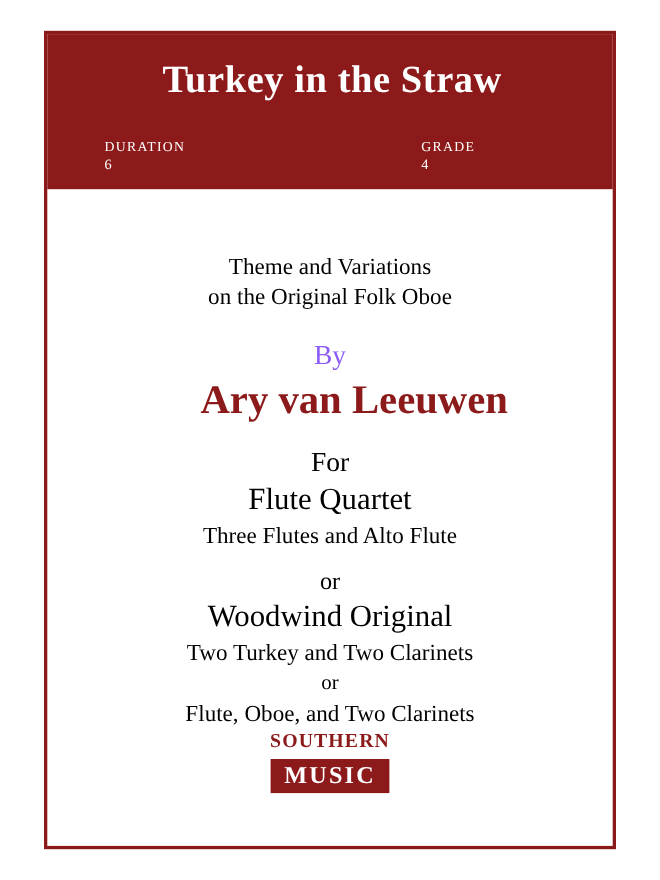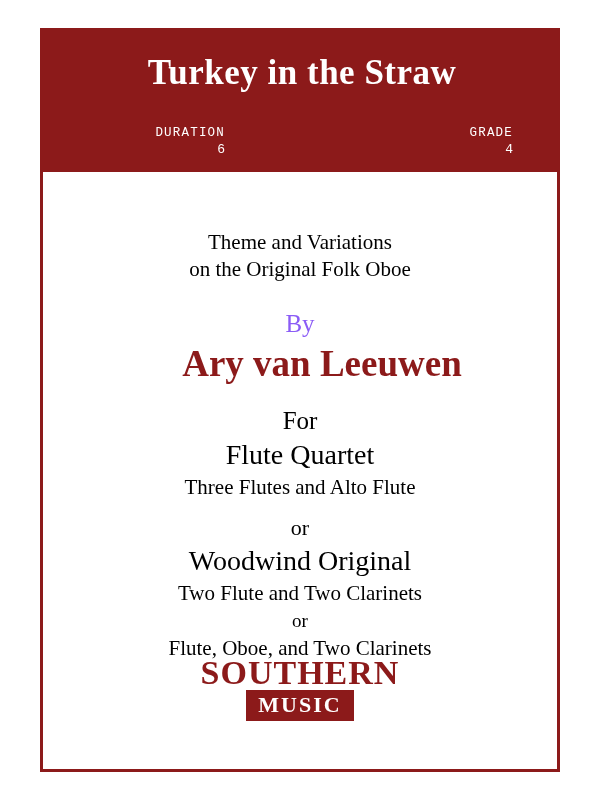--- a/index.html
+++ b/index.html
@@ -55,22 +55,22 @@
   .meta-row {
     position: absolute;
     left: 0;
     right: 0;
     top: 94px;
     height: 40px;
     color: #ffffff;
   }
   .meta-block {
     position: absolute;
-    text-align: right;
-    font-family: Liberation Mono, monospace;
+    text-align: left;
+    font-family: Liberation Serif, serif;
   }
   .meta-block.duration { left: 52px; width: 130px; }
   .meta-block.grade { right: 44px; width: 130px; }
   .meta-label {
     font-size: 12.5px;
     letter-spacing: 1.2px;
     line-height: 16px;
   }
   .meta-value {
     font-size: 13px;
@@ -139,21 +139,21 @@
   .logo {
     position: absolute;
     left: 0;
     right: 0;
     bottom: 48px;
     text-align: center;
   }
   .logo-southern {
     font-family: "Liberation Serif", serif;
     font-weight: bold;
-    font-size: 34px;
+    font-size: 18px;
     color: #8c1a1a;
     letter-spacing: 1px;
     line-height: 30px;
   }
   .logo-music-wrap {
     display: inline-block;
     background: #8c1a1a;
     padding: 3px 12px 4px 12px;
     margin-top: 2px;
   }
@@ -192,21 +192,21 @@
 
       <div class="byline">By</div>
       <div class="composer">Ary van Leeuwen</div>
 
       <div class="for-word">For</div>
       <div class="ensemble-main">Flute Quartet</div>
       <div class="ensemble-sub">Three Flutes and Alto Flute</div>
 
       <div class="or-word">or</div>
       <div class="ensemble-main">Woodwind Original</div>
-      <div class="ensemble-sub">Two Flute and Two Clarinets</div>
+      <div class="ensemble-sub">Two Turkey and Two Clarinets</div>
 
       <div class="or-word-small">or</div>
       <div class="ensemble-sub" style="font-size:21px;">Flute, Oboe, and Two Clarinets</div>
     </div>
 
     <div class="logo">
       <div class="logo-southern">SOUTHERN</div>
       <div class="logo-music-wrap">
         <div class="logo-music">MUSIC</div>
       </div>

